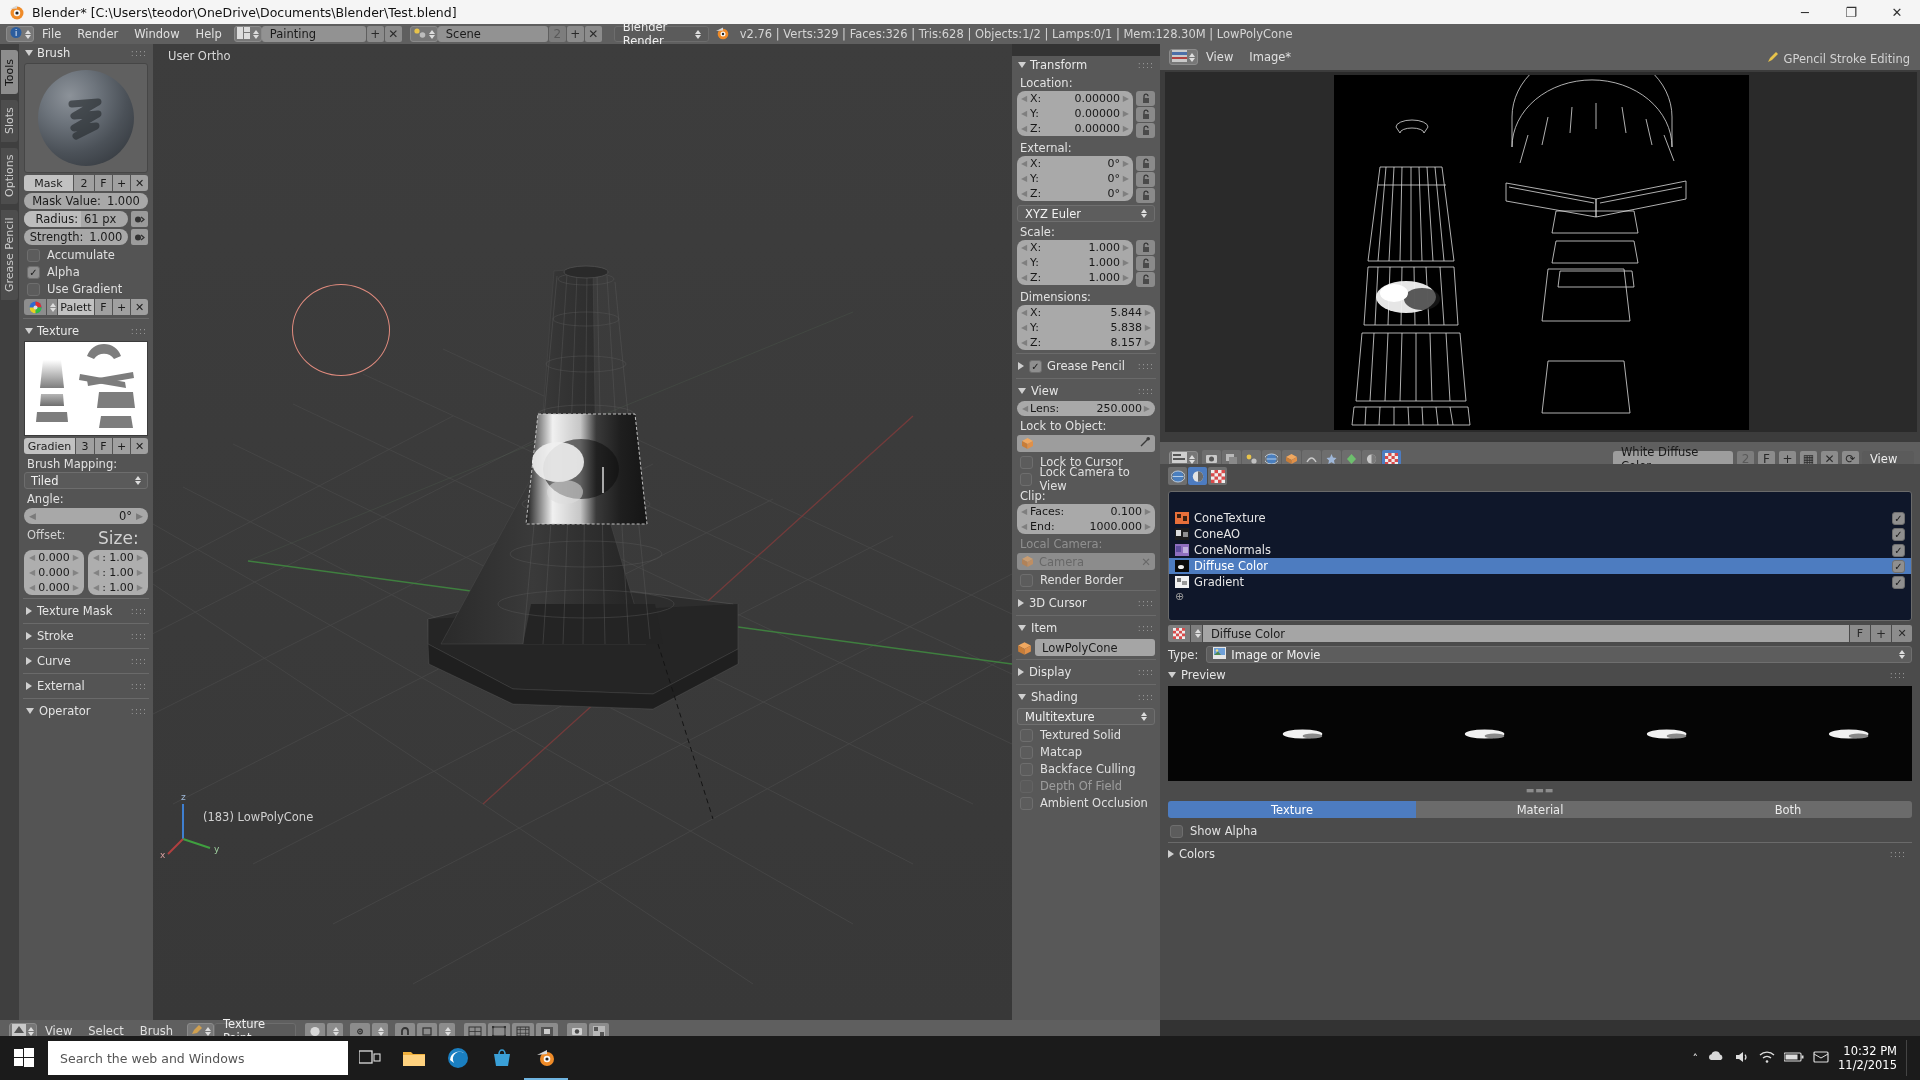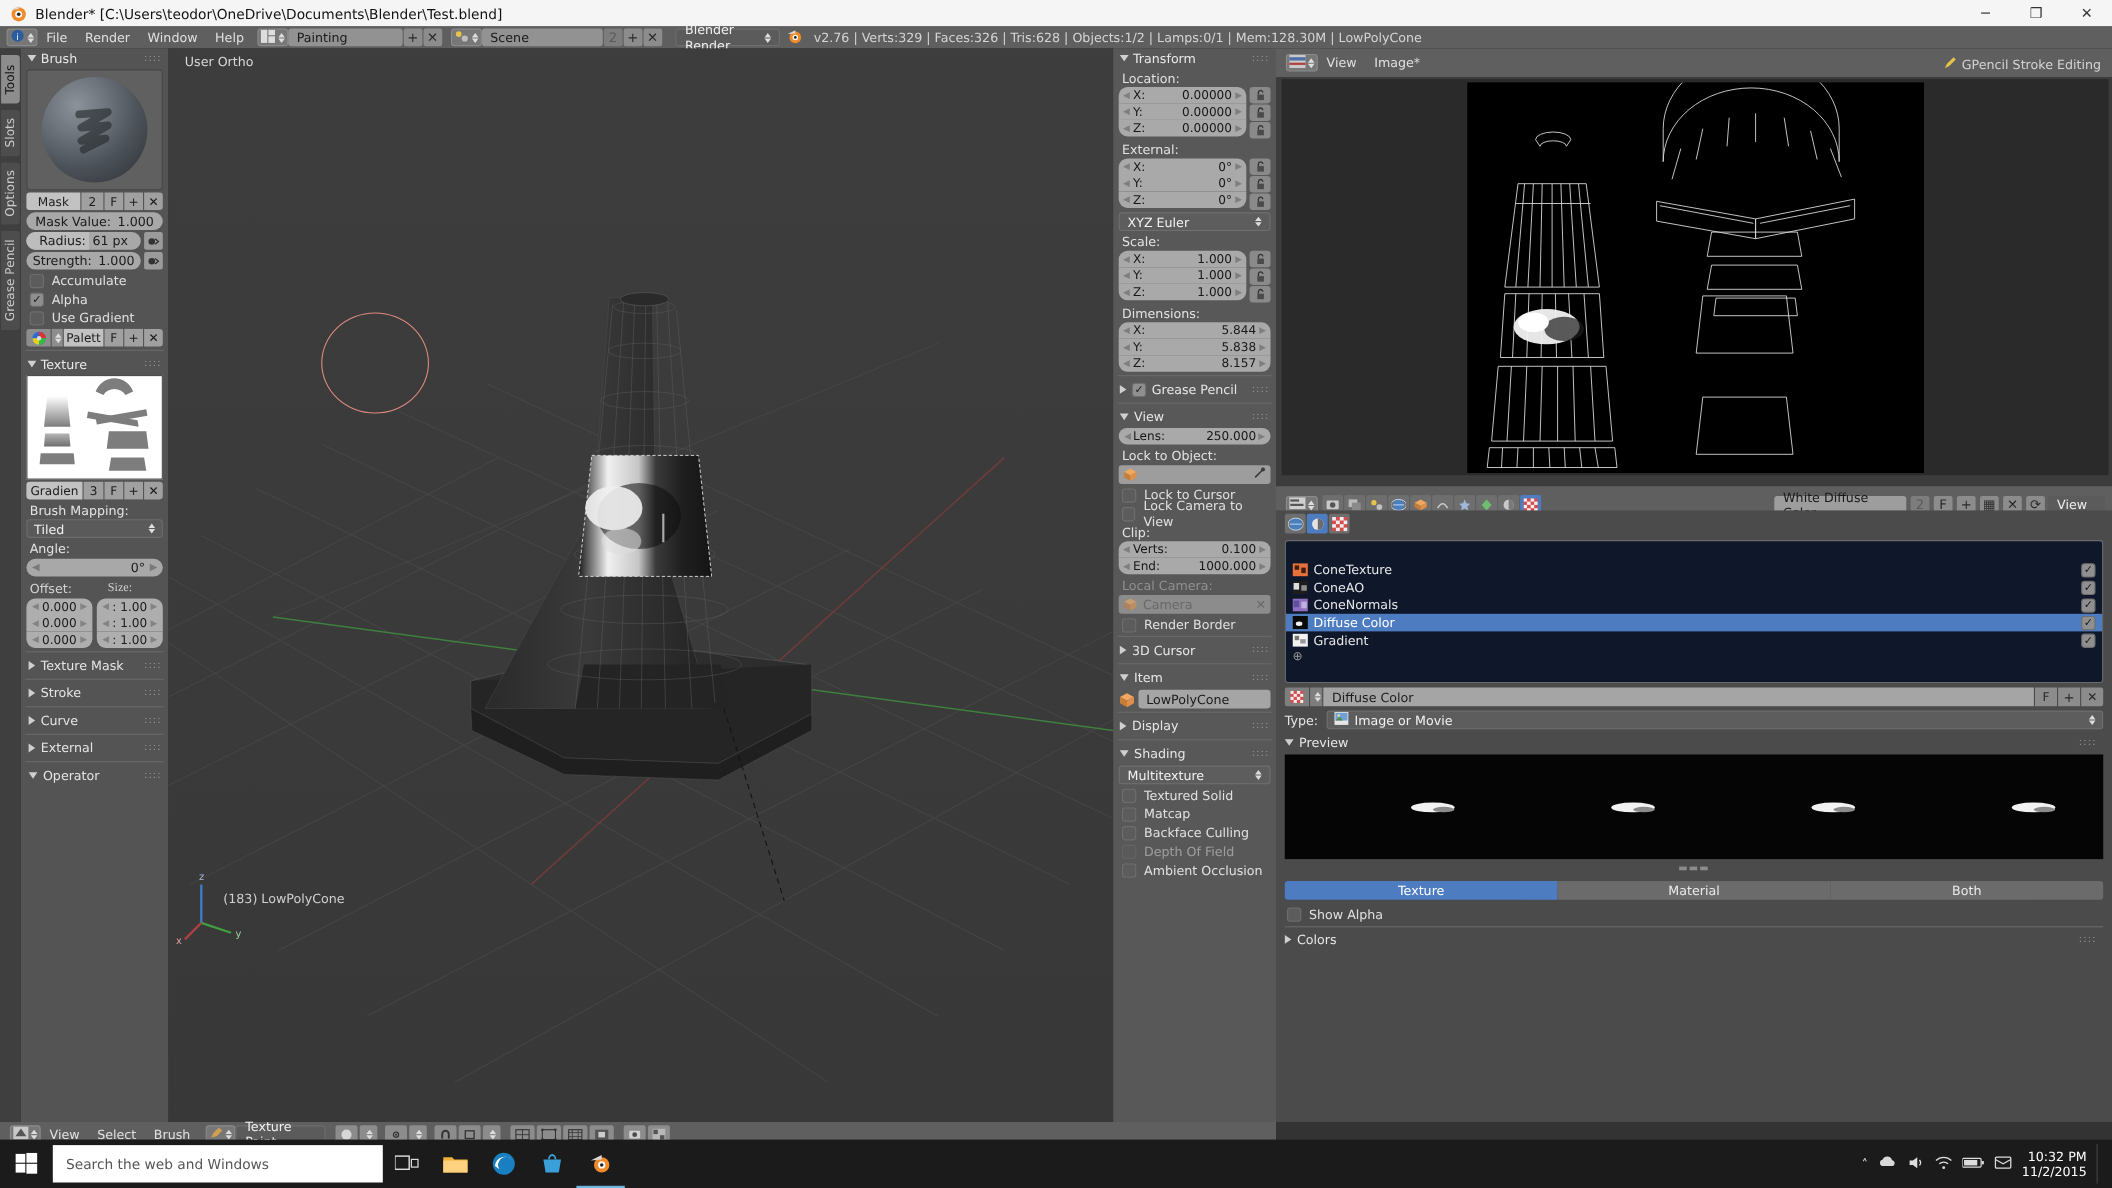--- a/index.html
+++ b/index.html
@@ -115,21 +115,21 @@
 
   
   .viewport{ position:absolute; left:153px; top:0; width:859px; height:976px;
     background:#3b3b3b; overflow:hidden;}
   .vp-label{ position:absolute; left:15px; top:5px; color:#d8d8d8; font-size:11.5px;}
   .vp-obj{ position:absolute; left:50px; top:766px; color:#d0d0d0; font-size:11.5px;}
   .brushcircle{ position:absolute; left:139px; top:240px; width:98px;height:92px;
     border:1.5px solid #e08b7e; border-radius:50%; }
 
   
-  .npanel{ position:absolute; left:1012px; top:0; width:148px; height:976px;
+  .npanel{ position:absolute; left:1012px; top:12px; width:148px; height:976px;
     background:#585858; overflow:hidden;}
   .np-row{ display:flex; margin:1px 5px; gap:3px; }
   .np-fields{ flex:1; display:flex; flex-direction:column;}
   .np-locks{ display:flex; flex-direction:column; gap:1px;}
   .lockbtn{ width:19px;height:15px;background:#8a8a8a;border-radius:3px;
     display:flex;align-items:center;justify-content:center;}
   .np-label{ margin:3px 0 1px 8px; font-size:11.5px; color:#e2e2e2;}
   .np-field{ height:15px; background:#a9a9a9; color:#181818; font-size:11px;
     display:flex;align-items:center; position:relative; padding:0 13px;}
   .np-field .nm{ }
@@ -449,21 +449,21 @@
 
     <div class="lbl-small">Angle:</div>
     <div class="slider" style="justify-content:flex-end;padding-right:16px;">
       <i class="arrL">◀</i>
       <span>0°</span>
       <i class="arrR">▶</i>
     </div>
 
     <div style="display:flex;gap:18px;margin:4px 5px 1px 5px;">
       <div style="flex:1;font-size:11.5px;padding-left:3px;">Offset:</div>
-      <div style="flex:1;font-size:11px;padding-left:3px;font-family:Liberation Serif, serif;">Size:</div>
+      <div style="flex:1;font-size:17px;padding-left:3px;">Size:</div>
     </div>
     <div class="numgrid">
       <div class="numcol">
         <div class="numfield">
             <i class="ar l">◀</i>
             <span>0.000</span>
             <i class="ar r">▶</i>
           </div>
         <div class="numfield">
             <i class="ar l">◀</i>
@@ -848,21 +848,21 @@
     </div>
     <div class="chkrow">
       <span class="chk"></span>
       <span>Lock Camera to View</span>
     </div>
 
     <div class="np-label">Clip:</div>
     <div class="np-fields" style="margin:1px 5px;">
       <div class="np-field">
           <i style="position:absolute;left:4px;color:#7f7f7f;font-size:8px;">◀</i>
-          <span class="nm">Verts:</span>
+          <span class="nm">Faces:</span>
           <span class="vv">0.100</span>
           <i style="position:absolute;right:4px;color:#7f7f7f;font-size:8px;">▶</i>
         </div>
       <div class="np-field">
           <i style="position:absolute;left:4px;color:#7f7f7f;font-size:8px;">◀</i>
           <span class="nm">End:</span>
           <span class="vv">1000.000</span>
           <i style="position:absolute;right:4px;color:#7f7f7f;font-size:8px;">▶</i>
         </div>
     </div>

